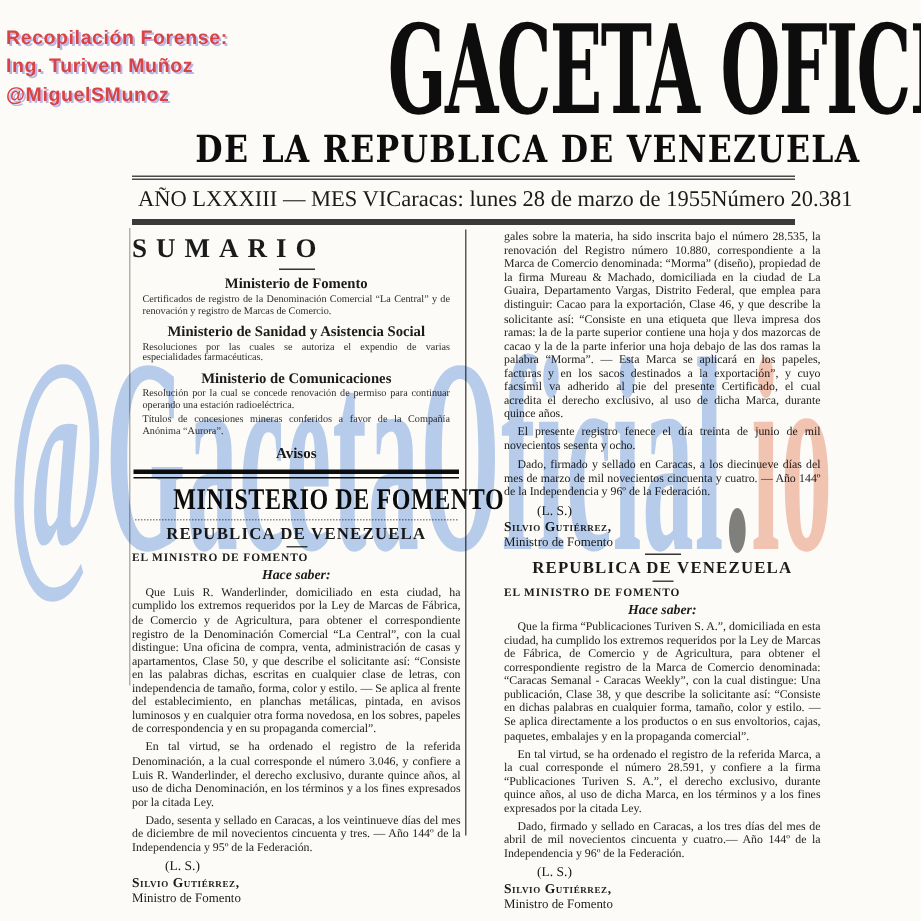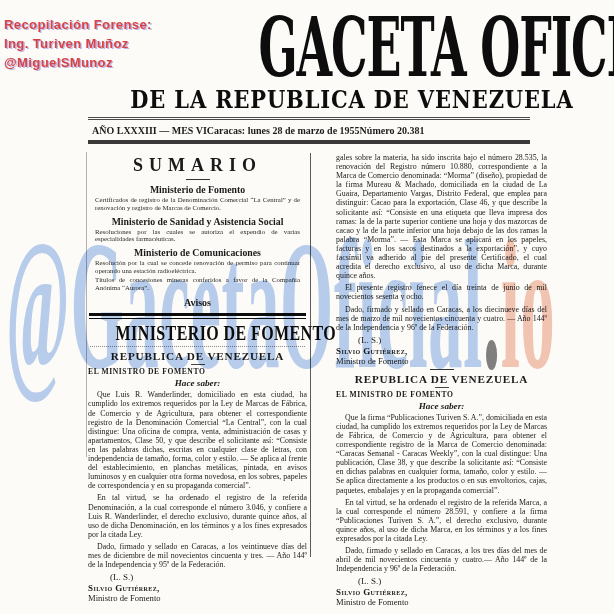--- a/index.html
+++ b/index.html
@@ -20,31 +20,31 @@
   .masthead{position:absolute;left:88px;top:0;width:442px;text-align:center;}
   .mast-title{margin-top:4px;height:82px;line-height:86px;white-space:nowrap;overflow:visible;}
   .mast-title span{display:inline-block;font-family:"DejaVu Serif",serif;font-weight:bold;
     font-size:82px;letter-spacing:-2px;transform:scaleX(0.56);transform-origin:center;color:#0d0d0d;}
   .mast-sub{height:24px;line-height:24px;white-space:nowrap;margin-top:2px;}
   .mast-sub span{display:inline-block;font-family:"DejaVu Serif",serif;font-weight:bold;
     font-size:25px;letter-spacing:1px;transform:scaleX(0.84);transform-origin:center;color:#0d0d0d;}
   .rule-dbl{border-top:1px solid #4a4a4a;border-bottom:1px solid #4a4a4a;height:3px;margin-top:5px;}
   .rule-dbl.thick{border-top:2px solid #3a3a3a;border-bottom:2px solid #3a3a3a;height:4px;margin-top:0;}
   .dateline-row{display:flex;align-items:center;
-    padding:5px 4px 4px 4px;font-weight:bold;font-size:10px;white-space:nowrap;}
+    padding:5px 4px 4px 4px;font-weight:normal;font-size:15px;white-space:nowrap;}
 
   
   .col{position:absolute;top:153px;color:var(--ink);}
   .col.left{left:88px;width:219px;}
   .col.right{left:336px;width:211px;}
   .col-divider{position:absolute;left:310px;top:153px;width:1px;height:404px;background:#5a5a5a;}
   .edge-line{position:absolute;left:86px;top:152px;width:1px;height:305px;background:#b5b0a8;}
 
   
-  .sumario-title{text-align:center;font-weight:bold;font-size:18px;letter-spacing:6px;margin-top:2px;}
+  .sumario-title{text-align:left;font-weight:bold;font-size:18px;letter-spacing:6px;margin-top:2px;}
   .orn{width:24px;border-top:1.5px solid #333;margin:3px auto 3px auto;}
   .orn.sm{width:14px;border-top:1px solid #444;margin:2px auto;}
   .ministry{text-align:center;font-weight:bold;font-size:9.8px;margin-top:4px;}
   .summary{font-size:6.8px;line-height:7.8px;text-align:justify;padding:1px 7px 0 7px;color:#2a2a2a;}
   .avisos{text-align:center;font-weight:bold;font-size:10px;margin-top:6px;margin-bottom:5px;}
   .rule-heavy{border-top:3px solid #0d0d0d;border-bottom:1px solid #0d0d0d;height:6px;margin:0 1px 4px 1px;}
 
   
   .mdf{text-align:center;white-space:nowrap;height:20px;line-height:20px;margin-top:2px;}
   .mdf span{display:inline-block;font-weight:bold;font-size:20px;transform:scaleX(0.8);
@@ -129,21 +129,21 @@
     </div>
     <div class="rule-dotted"></div>
 
     <div class="republic">REPUBLICA DE VENEZUELA</div>
     <div class="orn sm"></div>
     <div class="minister">EL MINISTRO DE FOMENTO</div>
     <div class="hace">Hace saber:</div>
 
     <p class="body-p indent">Que Luis R. Wanderlinder, domiciliado en esta ciudad, ha cumplido los extremos requeridos por la Ley de Marcas de Fábrica, de Comercio y de Agricultura, para obtener el correspondiente registro de la Denominación Comercial “La Central”, con la cual distingue: Una oficina de compra, venta, administración de casas y apartamentos, Clase 50, y que describe el solicitante así: “Consiste en las palabras dichas, escritas en cualquier clase de letras, con independencia de tamaño, forma, color y estilo. — Se aplica al frente del establecimiento, en planchas metálicas, pintada, en avisos luminosos y en cualquier otra forma novedosa, en los sobres, papeles de correspondencia y en su propaganda comercial”.</p>
     <p class="body-p indent">En tal virtud, se ha ordenado el registro de la referida Denominación, a la cual corresponde el número 3.046, y confiere a Luis R. Wanderlinder, el derecho exclusivo, durante quince años, al uso de dicha Denominación, en los términos y a los fines expresados por la citada Ley.</p>
-    <p class="body-p indent">Dado, firmado y sellado en Caracas, a los veintinueve días del mes de diciembre de mil novecientos cincuenta y tres. — Año 144º de la Independencia y 95º de la Federación.</p>
+    <p class="body-p indent">Dado, sesenta y sellado en Caracas, a los veintinueve días del mes de diciembre de mil novecientos cincuenta y tres. — Año 144º de la Independencia y 95º de la Federación.</p>
 
     <div class="seal">(L. S.)</div>
     <div class="sig">
       <div class="sig-name">Silvio Gutiérrez,</div>
       <div class="sig-title">Ministro de Fomento</div>
     </div>
 
   </div>
 
   <div class="col right">

